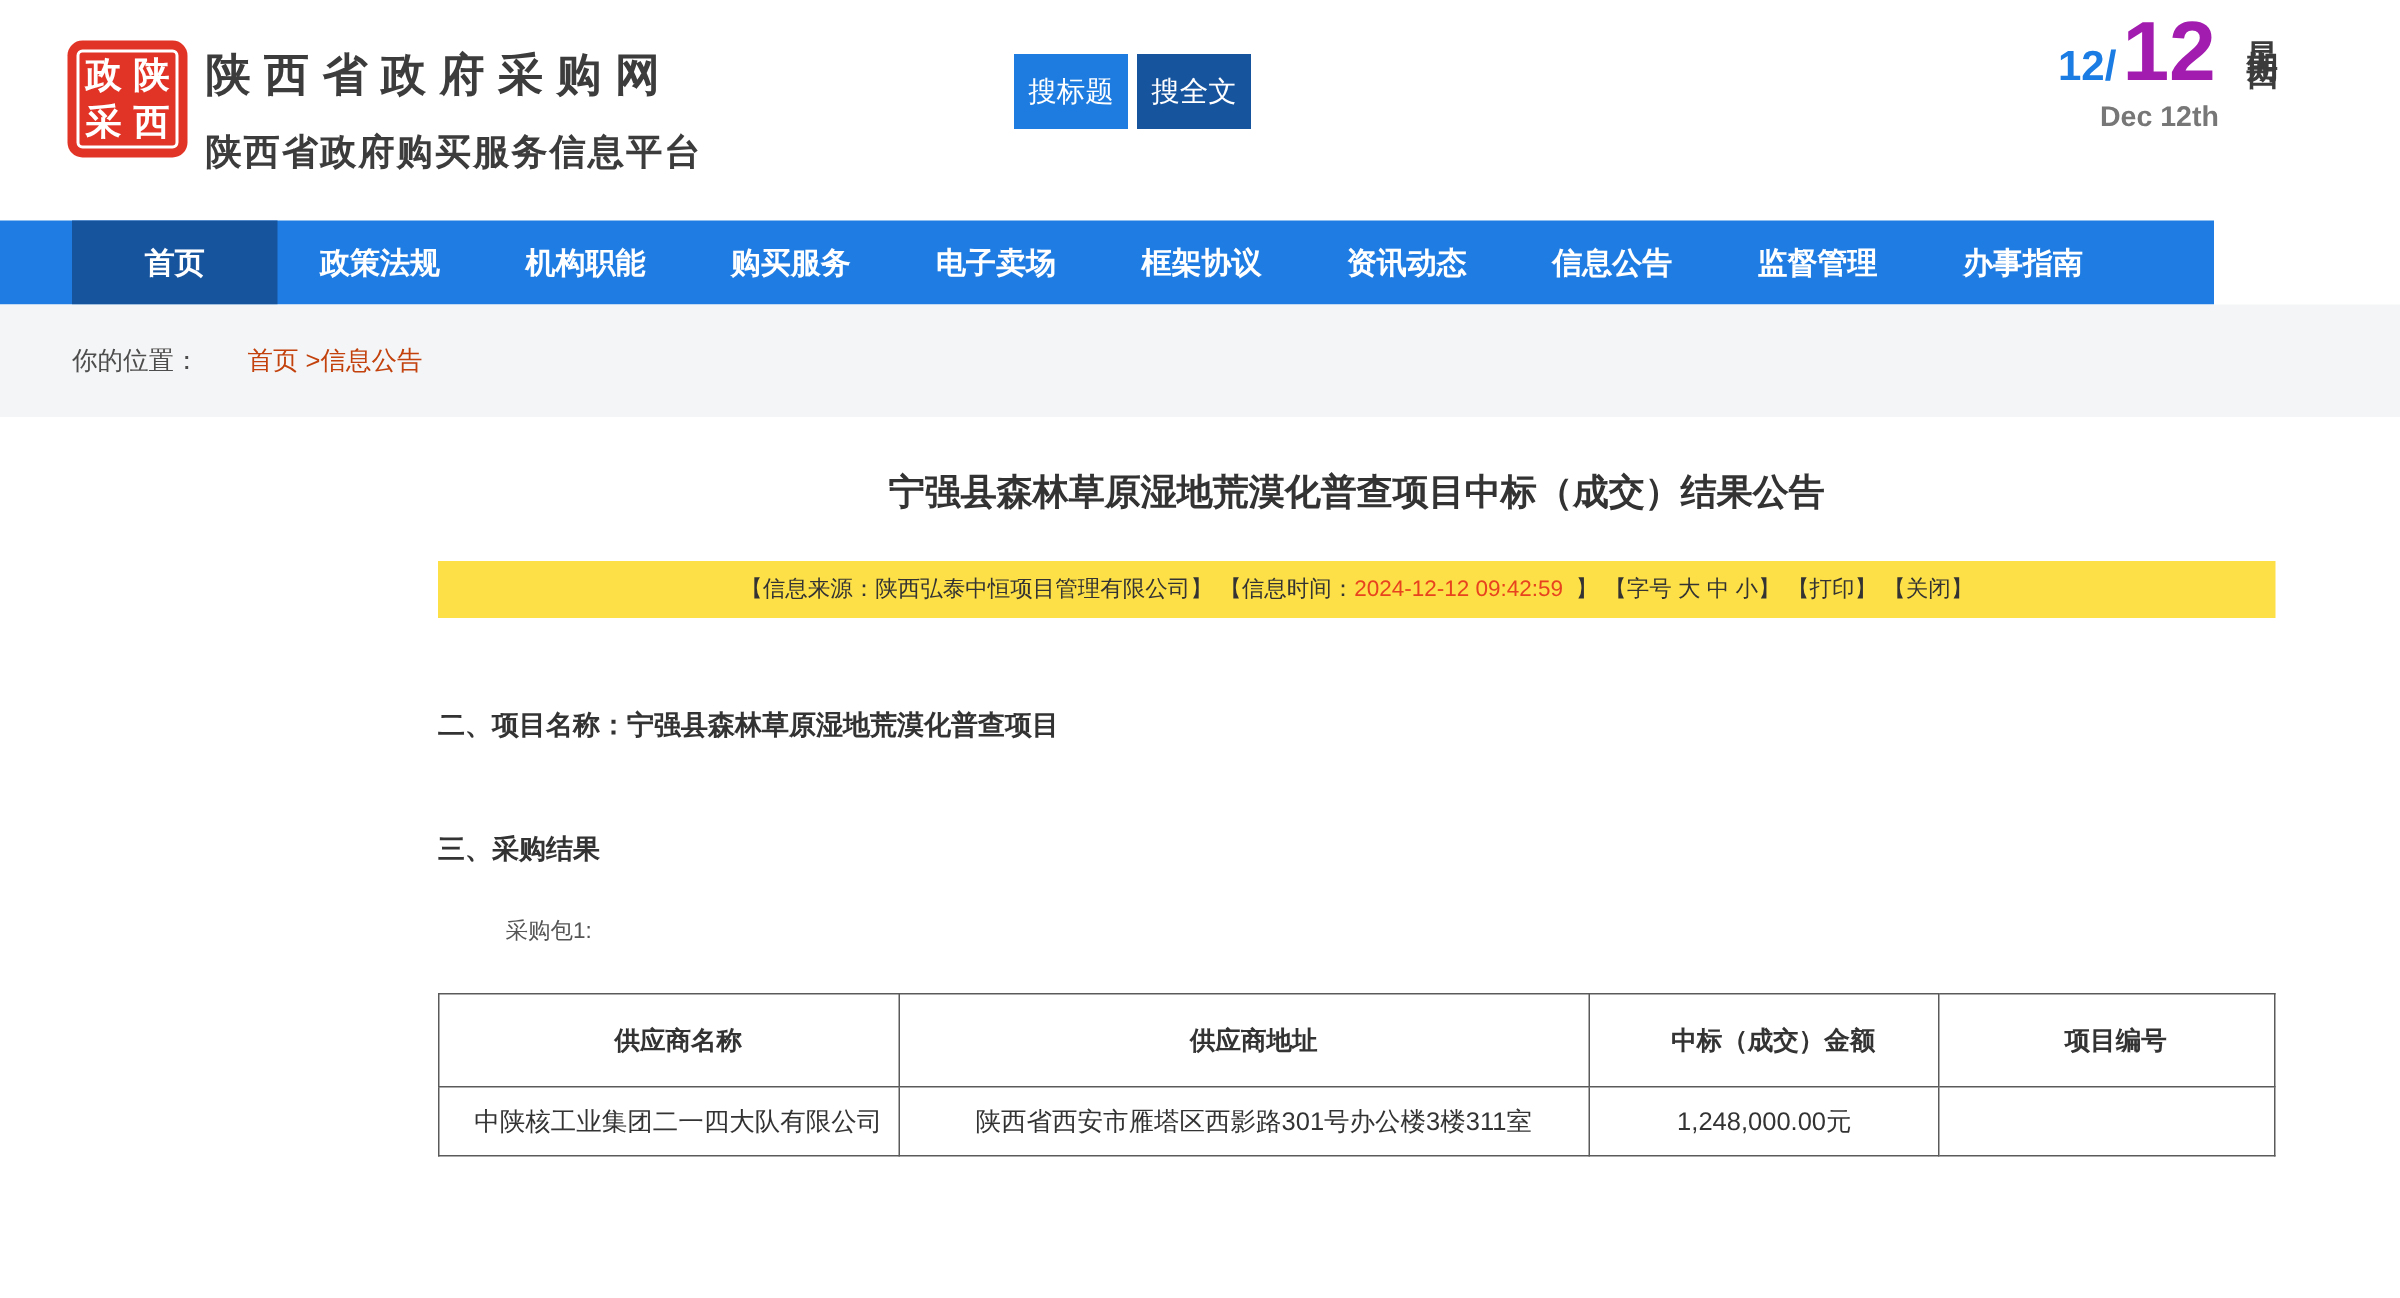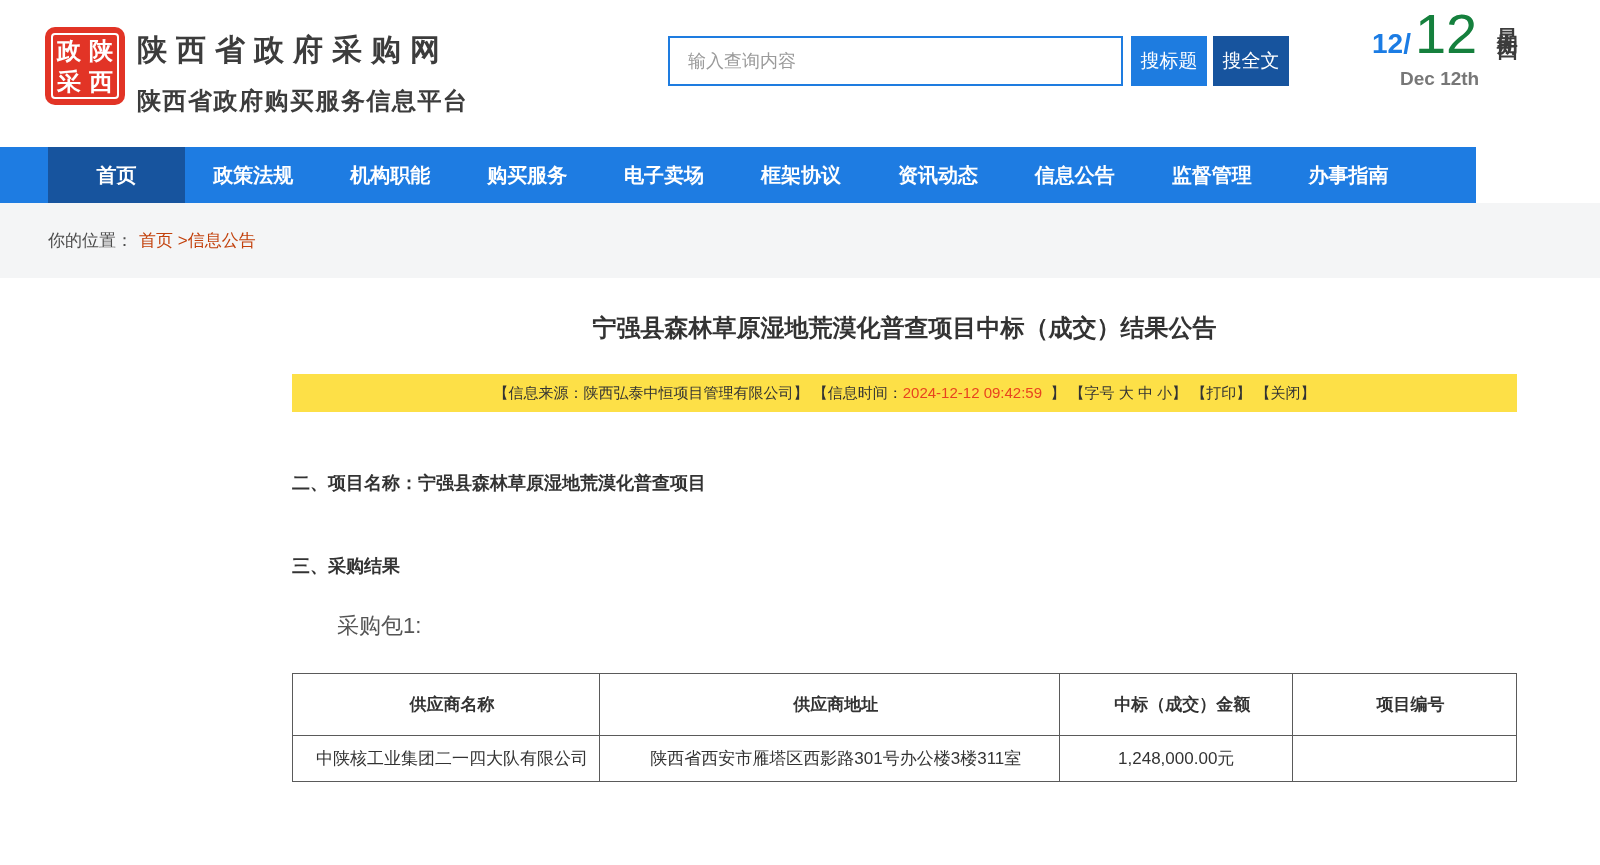--- a/index.html
+++ b/index.html
@@ -24,35 +24,35 @@
     font-size:18px; padding-left:18px; color:#333; background:#fff; }
   .search input::placeholder { color:#9a9a9a; }
   .search .btn { height:50px; width:76px; border:none; color:#fff; font-size:19px;
     cursor:pointer; font-family:inherit; }
   .btn-title { background:#1e7ce0; margin-left:8px; }
   .btn-full  { background:#17549e; margin-left:6px; }
 
   .datewidget { position:absolute; left:1372px; top:6px; width:180px; }
   .d-top { display:flex; align-items:baseline; }
   .d-month { color:#1b7ce4; font-size:28px; font-weight:bold; }
-  .d-day { color:#15803d; font-size:56px; font-weight:normal; margin-left:4px; line-height:1; }
+  .d-day { color:#a21caf; font-size:56px; font-weight:bold; margin-left:4px; line-height:1; }
   .d-week { color:#3c3c3c; font-size:21px; font-weight:bold; margin-left:16px;
     writing-mode:vertical-rl; text-orientation:upright; letter-spacing:7px; align-self:flex-start; margin-top:4px; }
   .d-en { color:#777; font-size:19px; font-weight:bold; margin-top:6px; margin-left:28px; }
 
   
   .nav { position:absolute; top:147px; left:0; width:1476px; height:56px; background:#1e7ce2;
     display:flex; padding-left:48px; padding-right:59px; }
   .nav-item { flex:1; display:flex; align-items:center; justify-content:center; color:#fff;
     font-size:20px; font-weight:bold; cursor:pointer; }
   .nav-item.active { background:#17549e; }
 
   
   .breadcrumb-bar { position:absolute; top:203px; left:0; width:1600px; height:75px; background:#f4f5f6; }
-  .breadcrumb { position:absolute; left:48px; top:0; height:75px; display:flex; align-items:center; font-size:17px; }
+  .breadcrumb { position:absolute; left:48px; top:0; height:75px; display:flex; align-items:center; font-size:17px;gap:26px; }
   .bc-label { color:#4d4d4d; }
   .bc-path { color:#c2410c; margin-left:6px; cursor:pointer; }
 
   
   .sidebar { position:absolute; left:47px; top:278px; width:195px; height:587px; background:#1c69d0; }
   .step { position:absolute; left:16px; right:-2px; height:64px; border-radius:36px;
     display:flex; align-items:center; cursor:pointer; }
   .step-past { top:46px; background:#1459ae; color:#fff; box-shadow:0 6px 12px rgba(0,0,0,.28); }
   .step-current { top:208px; background:#fff; color:#1c69d0; box-shadow:0 6px 12px rgba(0,0,0,.22); }
   .step-dot { width:18px; height:18px; border-radius:50%; margin-left:24px; flex:0 0 auto; }
@@ -72,21 +72,21 @@
   .content { margin-left:50px; width:1225px; }
   .article-title { margin-top:34px; text-align:center; font-size:24px; font-weight:bold; color:#333; }
   .meta-bar { margin-top:30px; height:38px; background:#fde047; text-align:center;
     line-height:38px; font-size:15px; color:#333; white-space:nowrap; }
   .meta-time { color:#e8431f; }
   .meta-ctl { cursor:pointer; }
   .sec { font-size:18px; font-weight:bold; color:#333; }
   .sec1 { margin-top:56px; }
   .sec2 { margin-top:59px; }
   .sec3 { margin-top:59px; }
-  .package { margin-top:33px; margin-left:45px; font-size:22px; color:#555; }
+  .package { margin-top:33px; margin-left:45px; font-size:15px; color:#555; }
 
   table.result { margin-top:32px; width:1225px; border-collapse:collapse; table-layout:fixed; }
   table.result th, table.result td { border:1px solid #5a5a5a; font-size:17px; color:#333;padding-left:12px; }
   table.result th { height:62px; font-weight:bold; text-align:center; }
   table.result td { height:46px; text-align:center; }
   td.amount { text-align:right; padding-right:12px; }
   .c1 { width:25.1%; } .c2 { width:37.6%; } .c3 { width:19%; } .c4 { width:18.3%; }
 </style>
 </head>
 <body>
@@ -100,21 +100,20 @@
         <span class="seal-ch">陕</span>
         <span class="seal-ch">采</span>
         <span class="seal-ch">西</span>
       </div>
     </div>
     <div class="titles">
       <div class="site-title">陕西省政府采购网</div>
       <div class="site-subtitle">陕西省政府购买服务信息平台</div>
     </div>
     <div class="search">
-      <input type="text" placeholder="输入查询内容" style="">
       <button class="btn btn-title">搜标题</button>
       <button class="btn btn-full">搜全文</button>
     </div>
     <div class="datewidget">
       <div class="d-top">
         <span class="d-month">12/</span>
         <span class="d-day">12</span>
         <span class="d-week">星期四</span>
       </div>
       <div class="d-en">Dec 12th</div>

